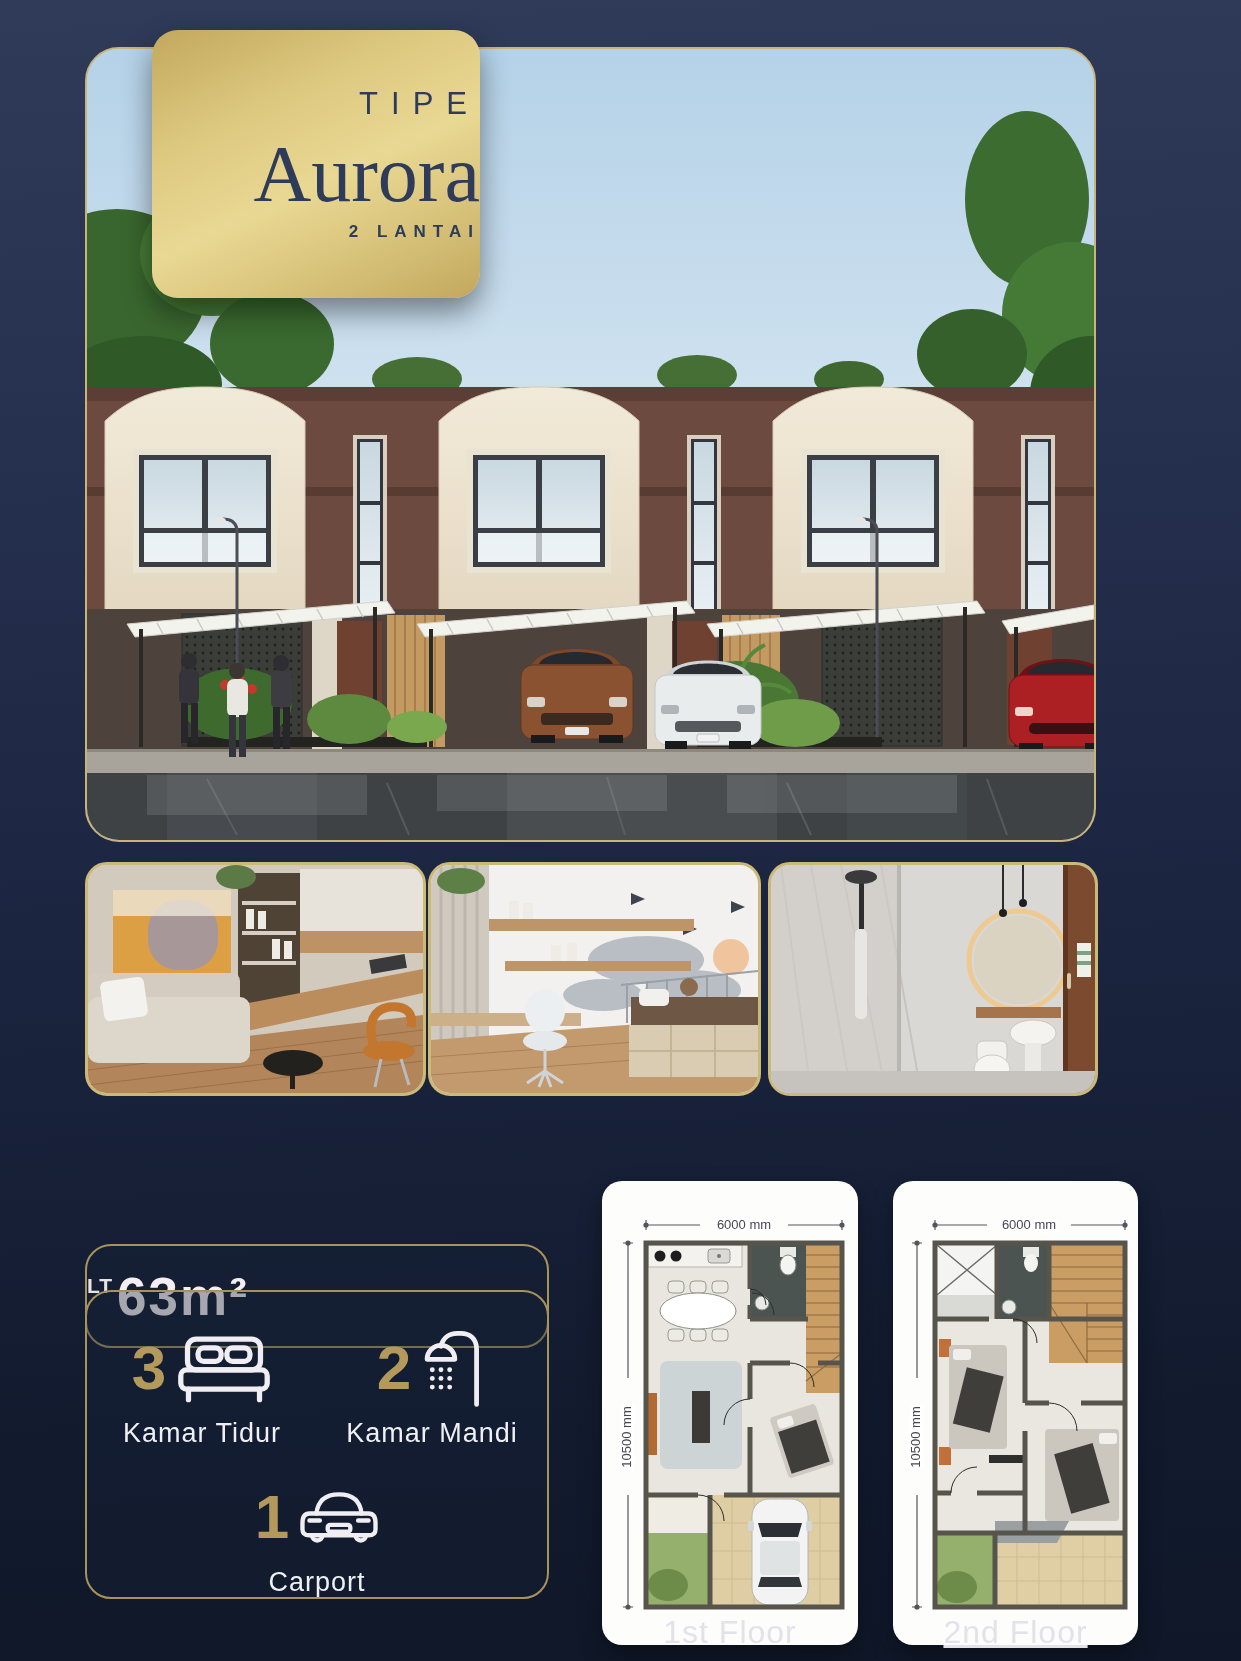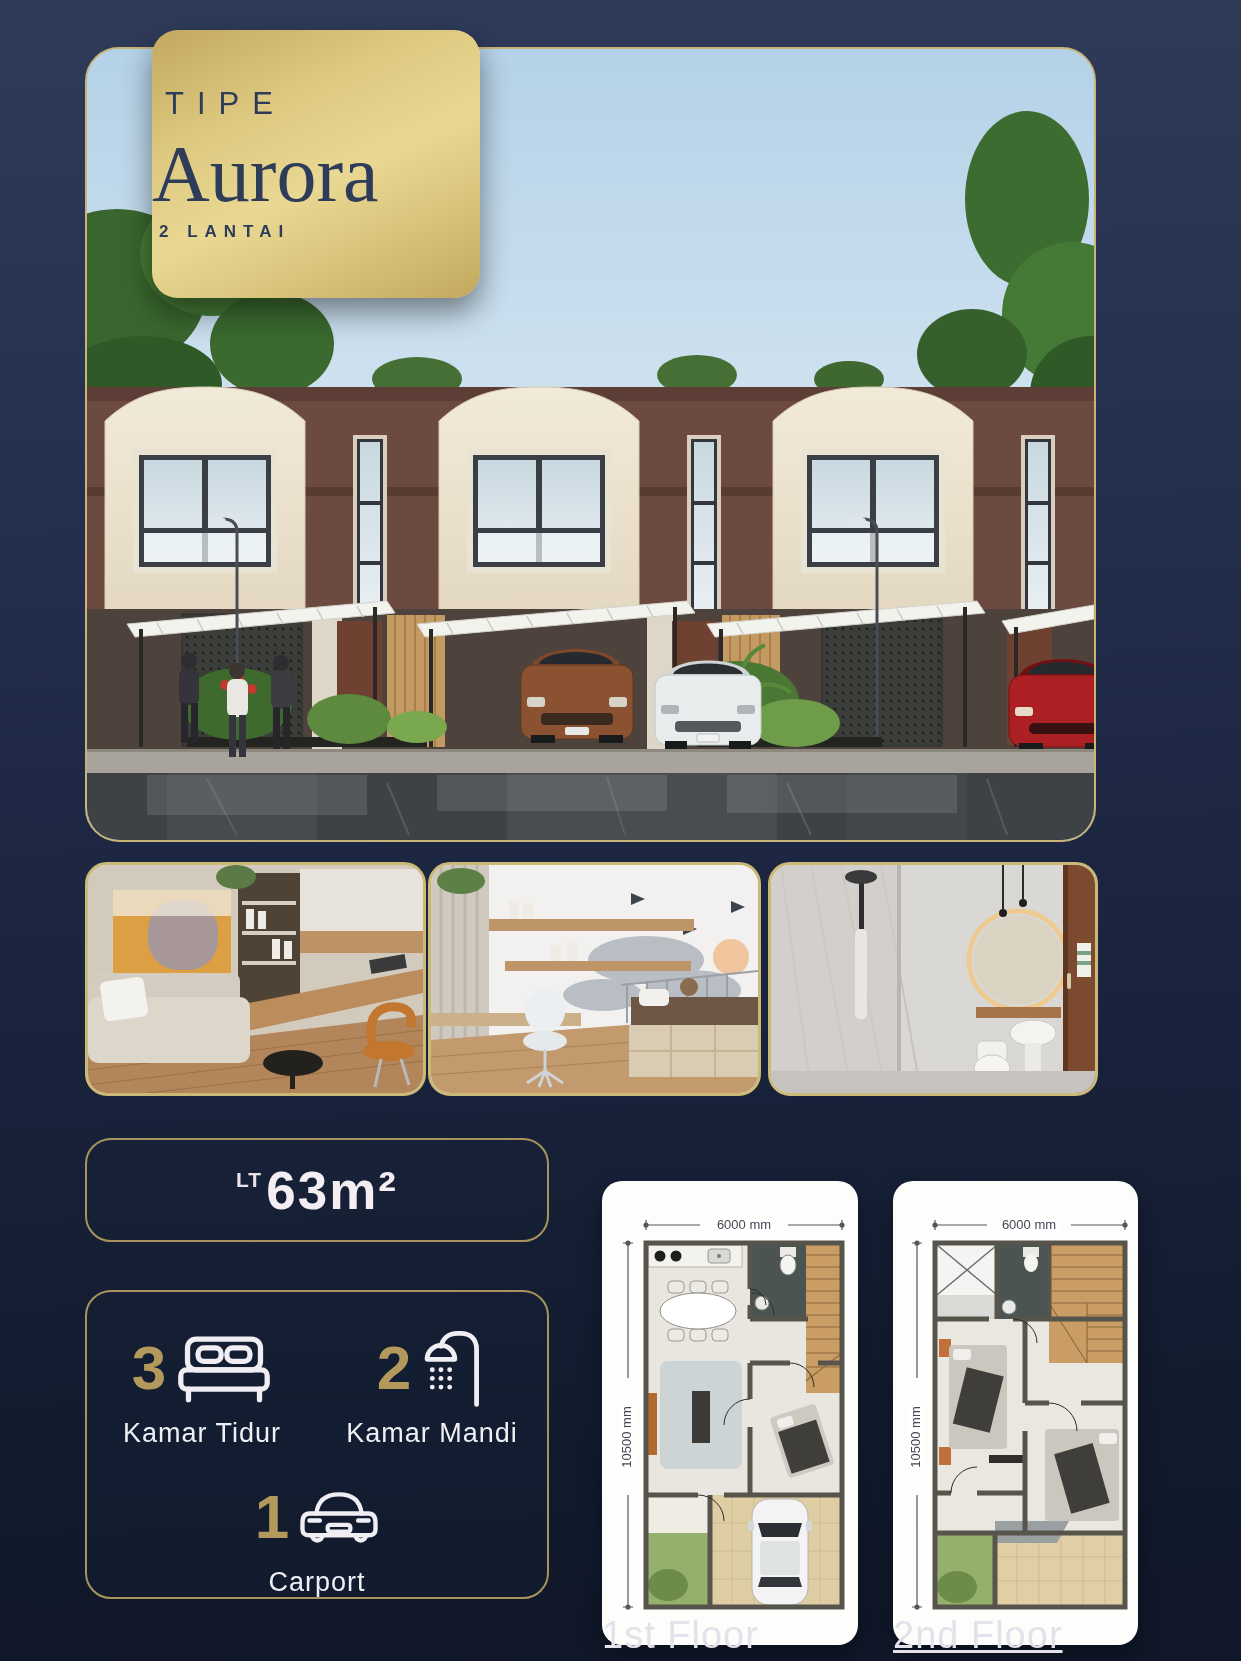--- a/index.html
+++ b/index.html
@@ -11,52 +11,52 @@
   
   .hero-card{
     position:absolute;left:85px;top:47px;width:1007px;height:791px;
     border:2px solid #c7b476;border-radius:34px;overflow:hidden;background:#bcd4e6;
   }
   .hero-card svg{display:block;width:100%;height:100%;}
   .badge{
     position:absolute;left:152px;top:30px;width:328px;height:268px;border-radius:26px;
     background:linear-gradient(155deg,#c2a85e 0%,#ddc87f 30%,#e9d893 55%,#d9c47c 75%,#c2a85e 100%);
     box-shadow:0 14px 30px rgba(0,0,0,.45);
-    display:flex;flex-direction:column;align-items:flex-start;justify-content:center;
+    display:flex;flex-direction:column;align-items:flex-end;justify-content:center;
     color:#2e3c59;z-index:5;text-align:center;
   }
   .badge-eyebrow{font-size:31px;font-weight:500;letter-spacing:13px;padding-left:13px;}
   .badge-title{font-family:"Liberation Serif",serif;font-size:80px;line-height:1.05;font-weight:400;margin-top:10px;}
   .badge-subtitle{font-size:17px;font-weight:600;letter-spacing:7px;padding-left:7px;margin-top:6px;}
   
   .thumb{position:absolute;top:862px;height:228px;border:3px solid #cbb976;border-radius:22px;overflow:hidden;background:#d8d0c4;}
   .thumb svg{display:block;width:100%;height:100%;}
   .thumb-1{left:85px;width:335px;}
   .thumb-2{left:428px;width:327px;}
   .thumb-3{left:768px;width:324px;}
   
   .gold-panel{position:absolute;border:2px solid #a8935c;border-radius:26px;background:rgba(24,33,55,.35);}
-  .spec-panel{left:85px;top:1138px;width:460px;height:100px;display:flex;align-items:center;justify-content:center;gap:58px;}
+  .spec-panel{left:85px;top:1244px;width:460px;height:100px;display:flex;align-items:center;justify-content:space-between;gap:58px;}
   .spec-item{display:flex;align-items:flex-start;}
   .spec-key{font-size:21px;font-weight:700;color:#e9e3e8;margin-top:8px;margin-right:4px;letter-spacing:1px;}
   .spec-val{font-size:53px;font-weight:700;color:#f4eef2;letter-spacing:2px;}
   .features-panel{left:85px;top:1290px;width:460px;height:305px;}
   .features-grid{display:grid;grid-template-columns:1fr 1fr;padding-top:34px;row-gap:26px;}
   .feature{display:flex;flex-direction:column;align-items:center;}
   .feature-wide{grid-column:1 / span 2;}
   .feature-top{display:flex;align-items:center;gap:10px;height:84px;}
   .feature-count{font-size:62px;font-weight:700;color:#b3995c;line-height:1;}
   .feature-icon{display:block;}
   .feature-label{font-size:27px;color:#eef0f4;margin-top:8px;letter-spacing:1px;}
   
   .plan-card{position:absolute;top:1181px;height:464px;background:#fdfdfc;border-radius:20px;overflow:hidden;box-shadow:0 10px 22px rgba(0,0,0,.35);}
   .plan-card svg{display:block;width:100%;height:100%;}
   .plan-1{left:602px;width:256px;}
   .plan-2{left:893px;width:245px;}
-  .plan-label{position:absolute;top:1614px;font-size:38px;color:#e3e1ea;letter-spacing:1px;}
+  .plan-label{position:absolute;top:1614px;font-size:32px;color:#e3e1ea;text-align:center;letter-spacing:1px;}
   .plan-label-1{left:602px;width:256px;}
   .plan-label-2{left:893px;width:245px;text-decoration:underline;}
   .dim-text{font-size:13px;fill:#474754;stroke:#ffffff;stroke-width:7px;paint-order:stroke;font-family:"Liberation Sans",sans-serif;}
 </style>
 </head>
 <body>
 
 <div class="page">
 
   <div class="hero-card">

